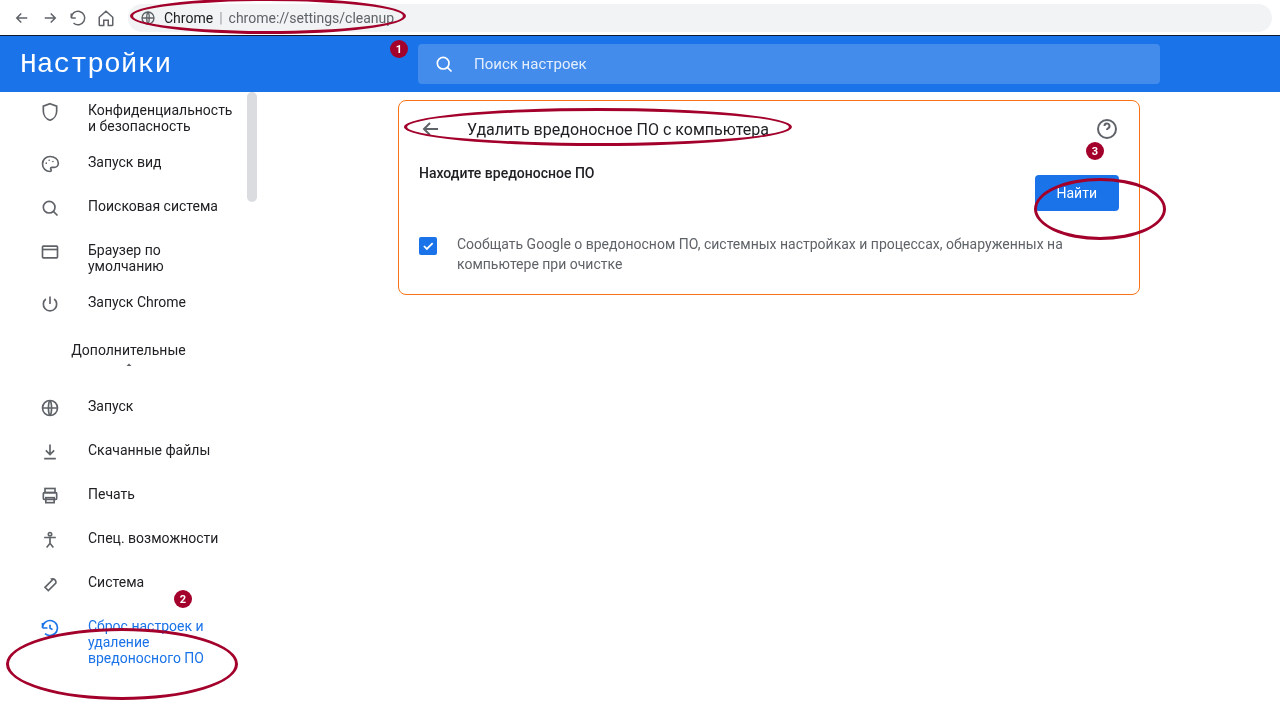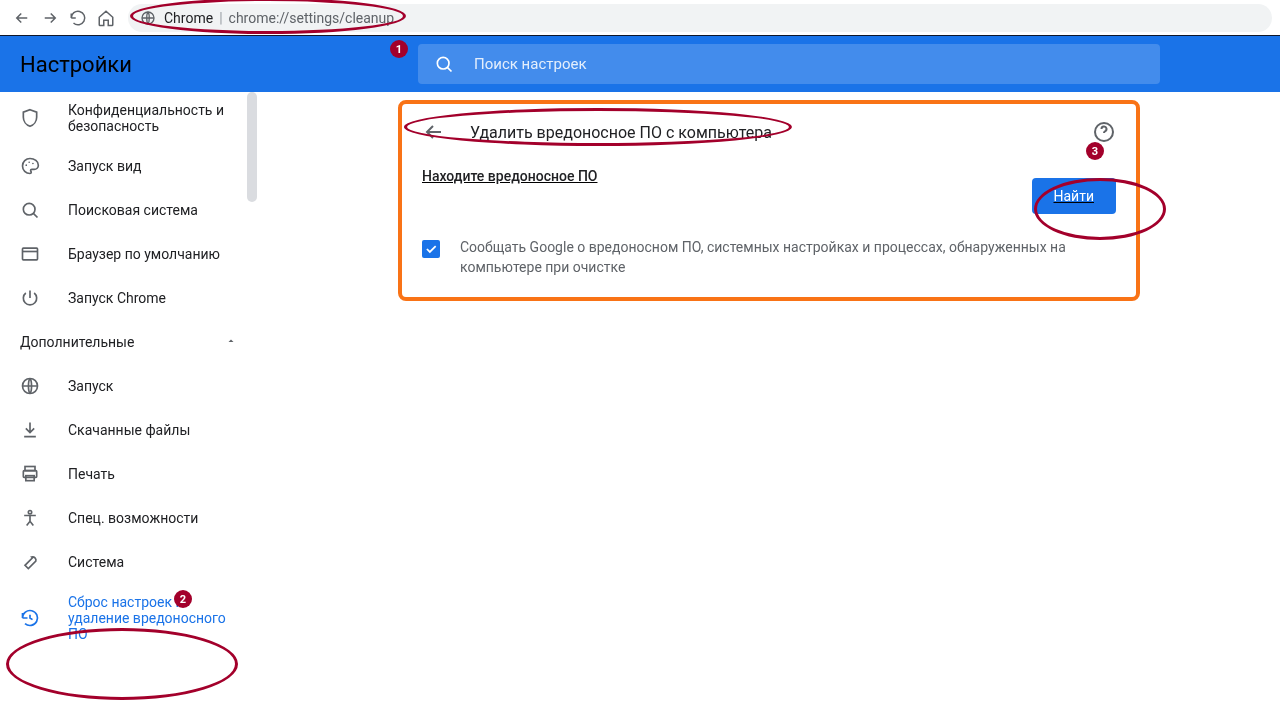--- a/index.html
+++ b/index.html
@@ -7,47 +7,47 @@
 
 .toolbar { height: 36px; display: flex; align-items: center; padding: 0 8px; background: #fff; border-bottom: 1px solid #0f172a; position: relative; }
 .nav-btn { width: 28px; height: 28px; display: flex; align-items: center; justify-content: center; color: #5f6368; cursor: pointer; border-radius: 50%; }
 .nav-btn svg { width: 18px; height: 18px; }
 .addr { flex: 1; height: 28px; margin-left: 8px; display: flex; align-items: center; background: #f1f3f4; border-radius: 14px; padding: 0 12px; color: #202124; font-size: 14px; }
 .addr .globe { margin-right: 8px; color: #5f6368; display:flex; align-items:center;}
 .addr .sep { margin: 0 6px; color: #9aa0a6; }
 .addr .seg2 { color: #5f6368; }
 
 .header { height: 56px; background: #1a73e8; display: flex; align-items: center; padding: 0 20px; }
-.header-title { color: #000000; font-size: 22px; font-weight: 400; width: 398px; }
+.header-title { color: #ffffff; font-size: 28px; font-weight: 400; width: 398px; font-family: Liberation Mono, monospace; }
 .search-wrap { flex: 0 0 742px; height: 40px; background: rgba(255,255,255,0.18); border-radius: 4px; display: flex; align-items: center; padding: 0 16px; }
 .search-wrap svg { width: 20px; height: 20px; color: #fff; margin-right: 20px; }
 .search-input { flex: 1; background: transparent; border: none; outline: none; color: #fff; font-size: 15px; }
 .search-input::placeholder { color: rgba(255,255,255,0.85); }
 
 .content { position: absolute; top: 92px; left: 0; right: 0; bottom: 0; display: flex; }
 .sidebar { width: 258px; height: 100%; overflow-y: auto; position: relative; border-right: 1px solid transparent; }
 .sidebar::-webkit-scrollbar { width: 12px; }
 .sidebar::-webkit-scrollbar-thumb { background: #dadce0; border-radius: 6px; }
 .sidebar::-webkit-scrollbar-track { background: transparent; }
 
-.side-item { display: flex; align-items: center; padding: 10px 20px; min-height: 44px; cursor: pointer; color: #202124; font-size: 14px; border-radius: 0 22px 22px 0; margin-right: 8px; }
+.side-item { display: flex; padding: 10px 20px; min-height: 44px; cursor: pointer; color: #202124; font-size: 14px; border-radius: 0 22px 22px 0; margin-right: 8px; margin-left: 20px; }
 .side-item .icon { width: 20px; height: 20px; margin-right: 28px; color: #5f6368; display: flex; align-items: center; justify-content: center; flex-shrink:0;}
 .side-item.selected { color: #1a73e8; }
 .side-item.selected .icon { color: #1a73e8; }
-.side-section { display: flex; align-items: center; justify-content: space-between; padding: 14px 20px; color: #202124; font-size: 14px; cursor: pointer; }
+.side-section { display: flex; align-items: center; justify-content: space-between; padding: 14px 20px; color: #202124; font-size: 14px; cursor: pointer; flex-direction: column; }
 .side-section .chev { color: #5f6368; }
 
 .main { flex: 1; background: #fff; padding: 0; display:flex; justify-content:center; }
-.panel { width: 742px; margin-top: 8px; background: #fff; border: 4px solid #f97316; border-radius: 8px; padding: 0; height: max-content; }
+.panel { width: 742px; margin-top: 8px; background: #fff; border: 1px solid #f97316; border-radius: 8px; padding: 0; height: max-content; }
 .panel-hdr { display: flex; align-items: center; padding: 16px 20px; position: relative; }
 .panel-hdr .back { width: 24px; height: 24px; color: #5f6368; display: flex; align-items: center; justify-content: center; cursor: pointer; margin-right: 24px; }
 .panel-hdr .ttl { font-size: 16px; color: #202124; }
 .panel-hdr .help { margin-left: auto; width: 24px; height: 24px; color: #5f6368; cursor: pointer; display:flex; align-items:center; justify-content:center;}
 .panel-body { padding: 8px 20px 20px 20px; }
-.row1 { display: flex; align-items: flex-start; justify-content: flex-end; text-decoration: underline; }
+.row1 { display: flex; align-items: flex-start; justify-content: flex-end; }
 .row1 .txt { flex: 1; padding-right: 40px; }
 .row1 h3 { font-size: 14px; font-weight: 500; color: #202124; margin-bottom: 4px; }
 .row1 p { font-size: 14px; color: #5f6368; line-height: 1.4; }
 .find-btn { background: #1a73e8; color: #fff; border: none; border-radius: 4px; padding: 8px 22px; font-size: 14px; cursor: pointer; margin-top: 10px; height: 36px;}
 .row2 { display: flex; align-items: flex-start; margin-top: 24px; }
 .chk { width: 18px; height: 18px; border-radius: 2px; background: #1a73e8; color: #fff; display: flex; align-items: center; justify-content: center; cursor: pointer; margin-right: 20px; margin-top: 2px; flex-shrink:0;}
 .row2 .lbl { font-size: 14px; color: #5f6368; line-height: 1.4; }
 
 .annot-circle { position: absolute; border: 3px solid #a3002b; border-radius: 50%; pointer-events: none; z-index: 50; }
 .annot-badge { position: absolute; width: 18px; height: 18px; background: #a3002b; color: #fff; border-radius: 50%; font-size: 11px; font-weight: bold; display: flex; align-items: center; justify-content: center; z-index: 51; pointer-events:none;}

